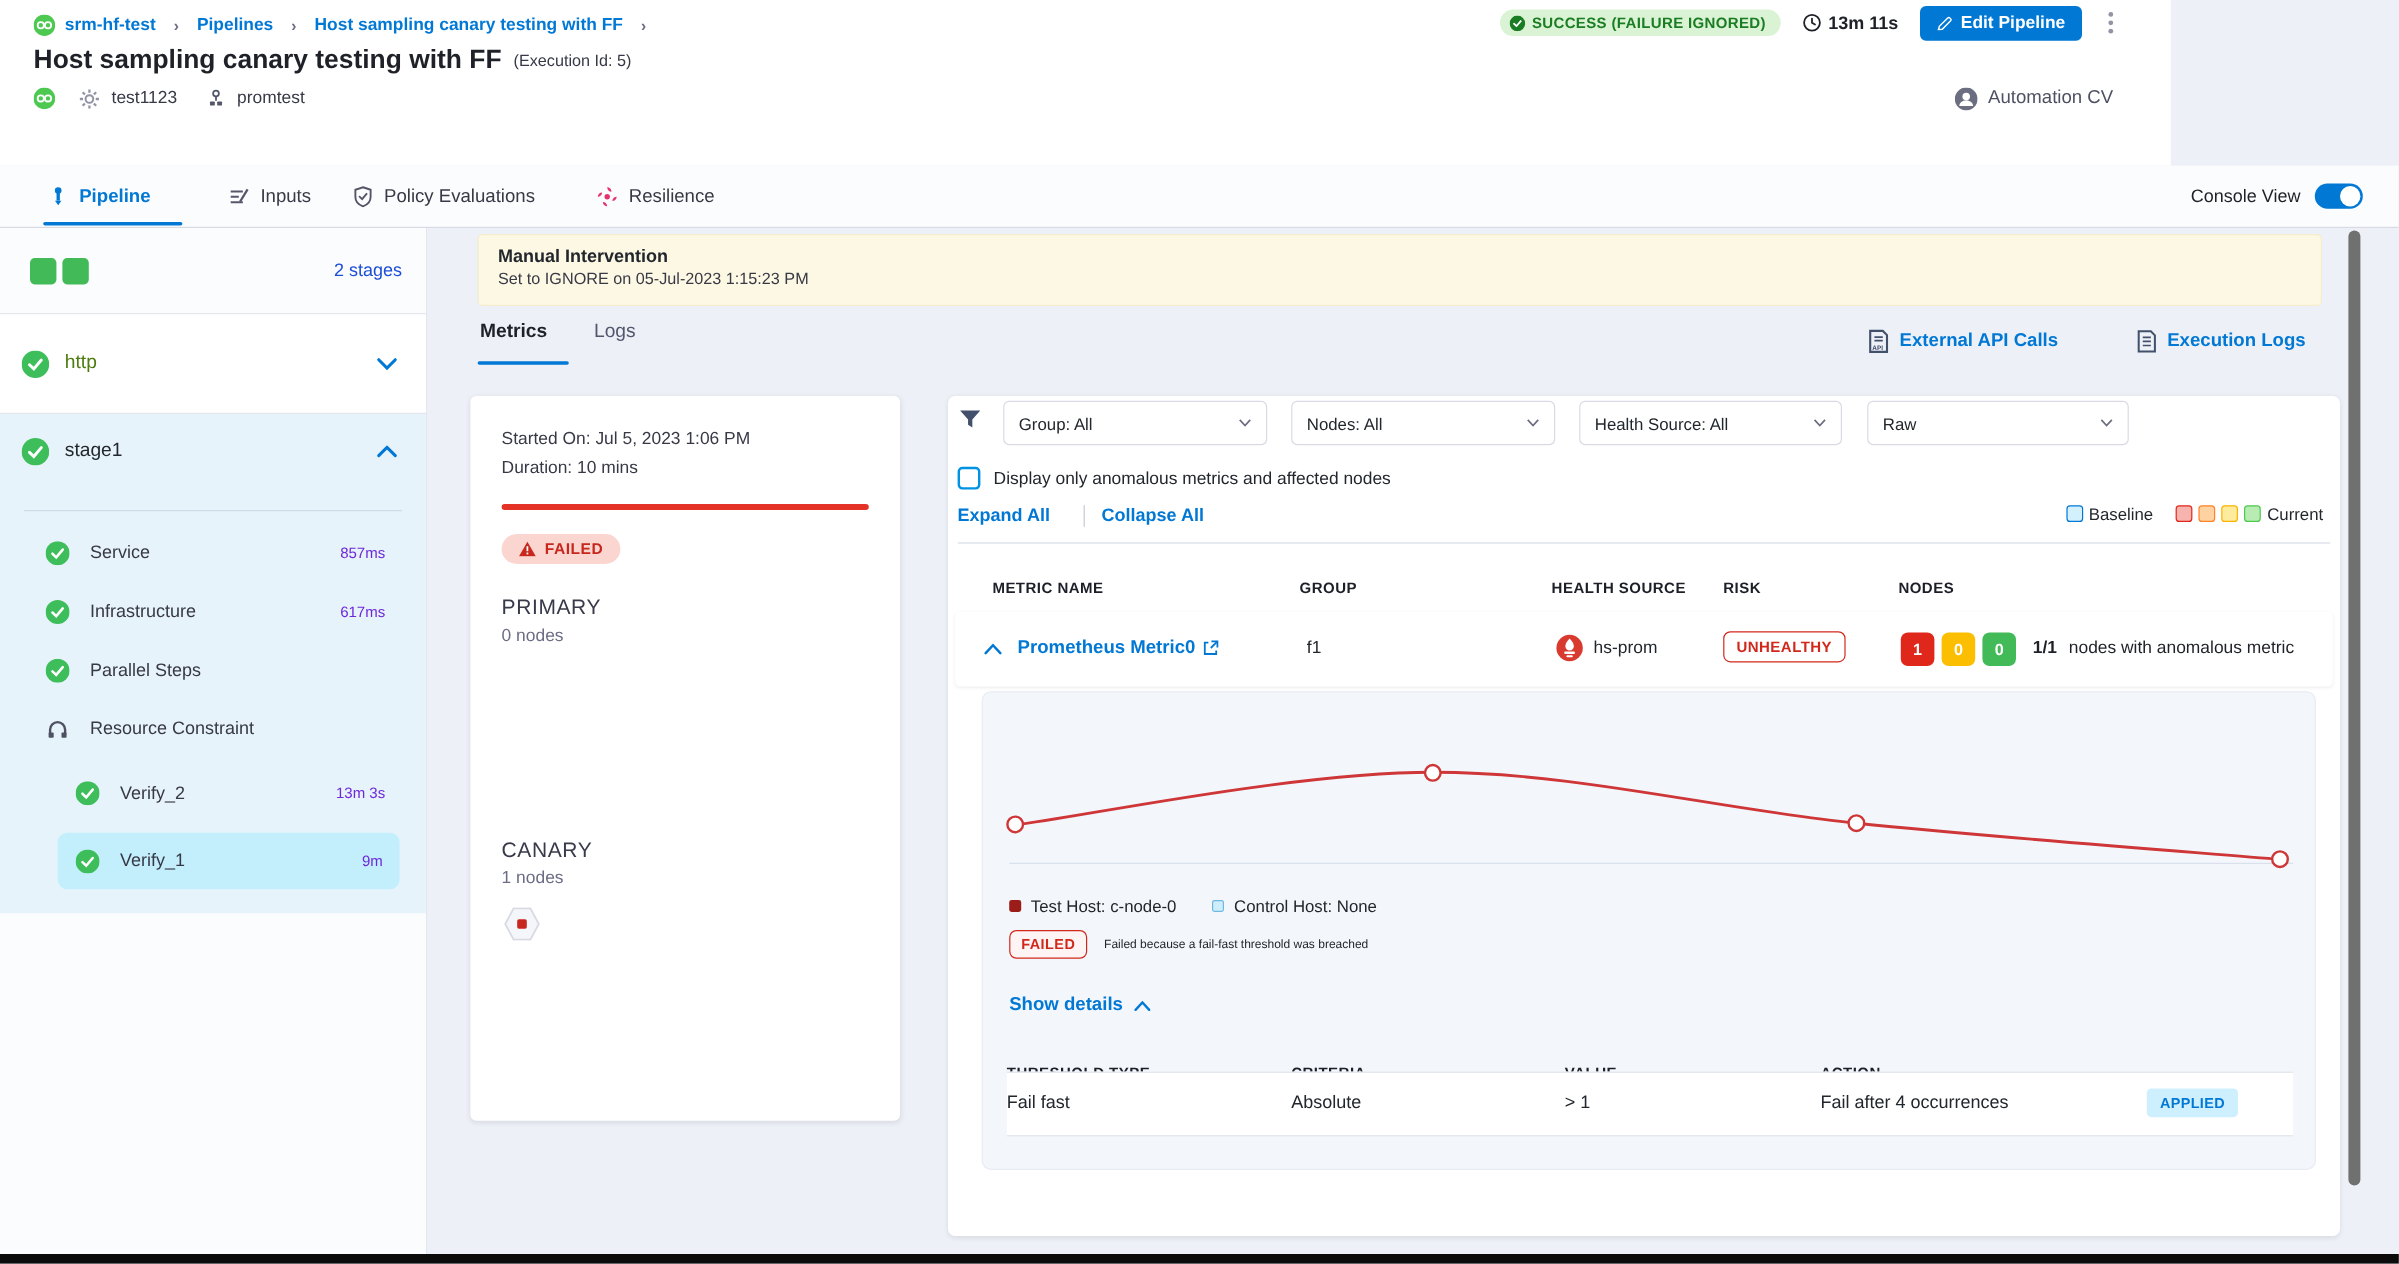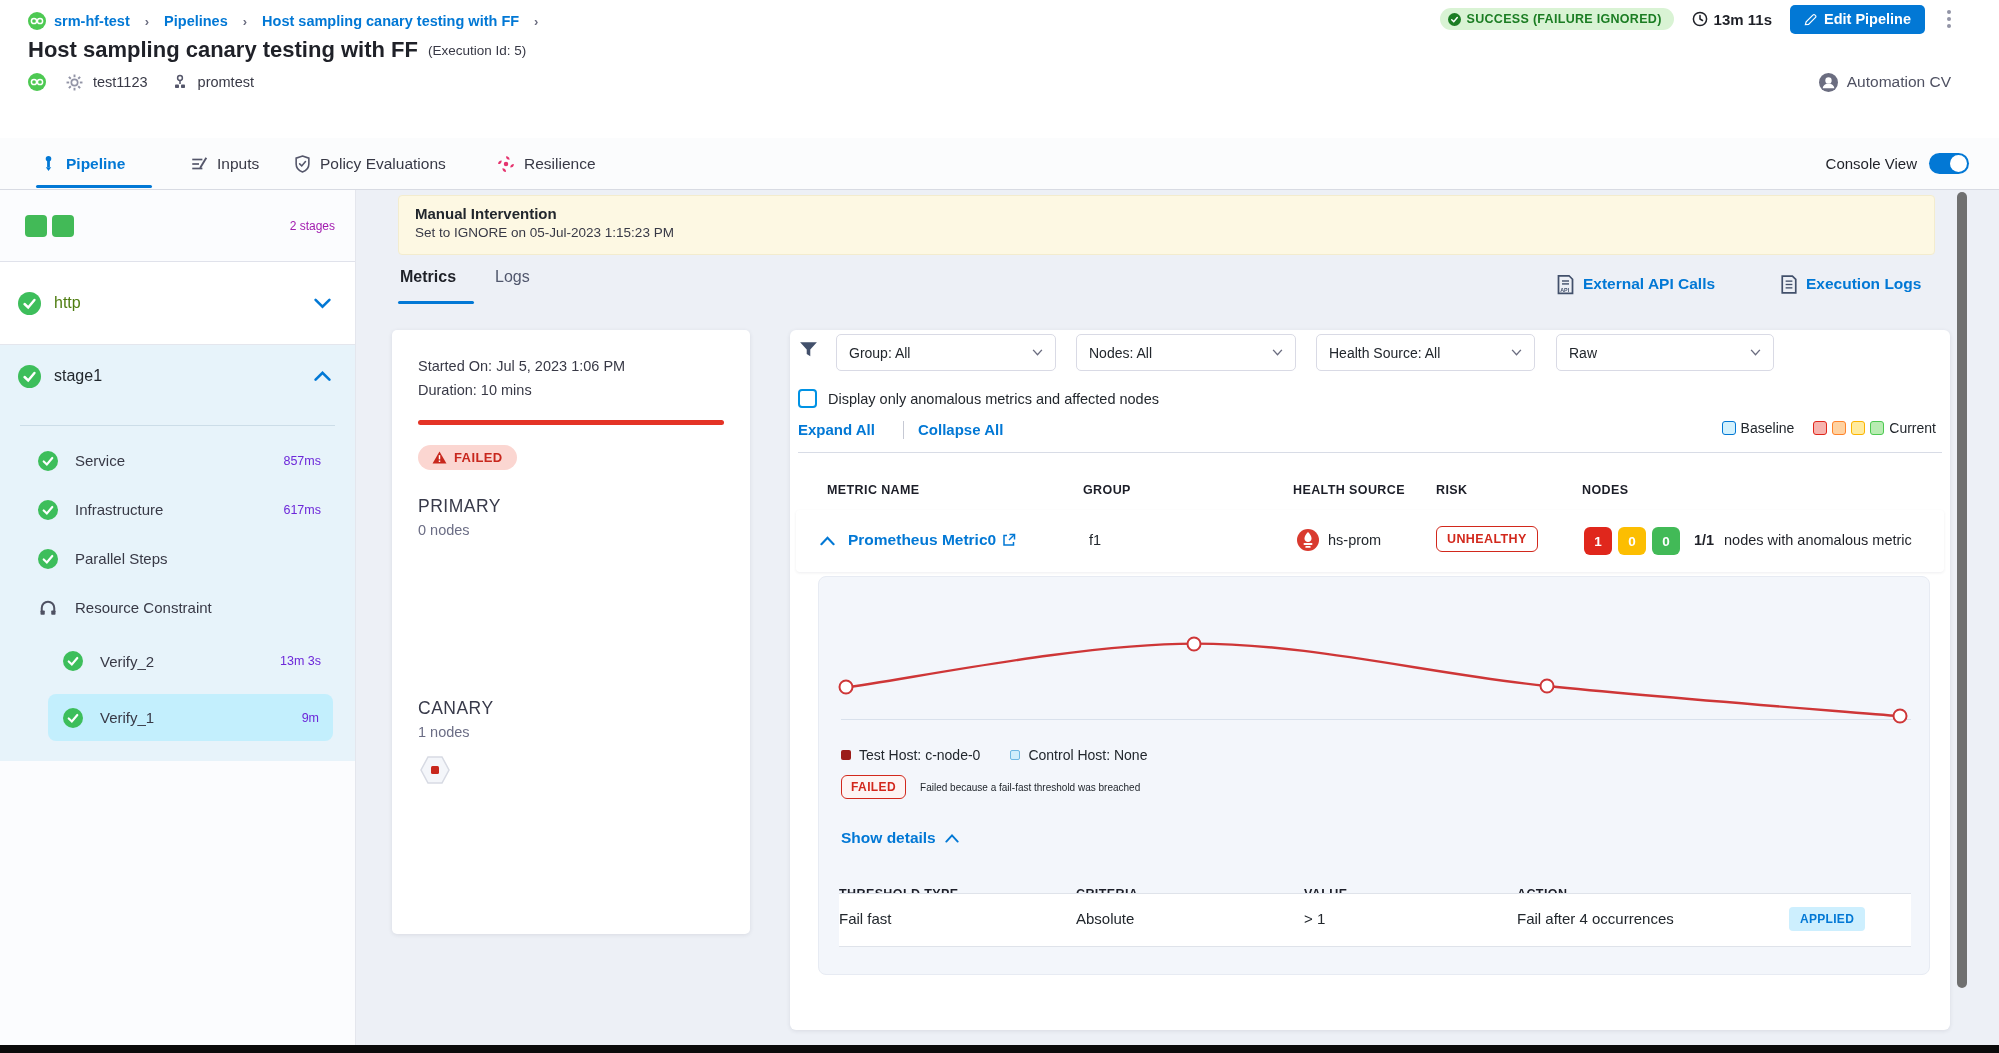--- a/index.html
+++ b/index.html
@@ -1,21 +1,21 @@
 <!DOCTYPE html>
 <html><head>
 <meta charset="utf-8">
 <style>
   html,body{margin:0;padding:0;}
   body{width:1999px;height:1053px;position:relative;background:#edf0f6;
        font-family:"Liberation Sans","DejaVu Sans",sans-serif;color:#1f2128;overflow:hidden;}
   .abs{position:absolute;}
   .flex{display:flex;align-items:center;}
   
-  .hdr{left:0;top:0;width:1999px;height:138px;background:#ffffff;}
+  .hdr{left:0;top:0;width:1769px;height:138px;background:#ffffff;padding-left:40px;}
   .crumb{font-size:14.5px;color:#0278d5;font-weight:bold;text-decoration:none;cursor:pointer;}
   .crumb-sep{color:#6b6d80;font-size:13px;margin:0 7px;font-weight:bold;}
   .title{font-size:22px;font-weight:bold;color:#1f2128;}
   .execid{font-size:13.5px;color:#383946;margin-left:10px;font-weight:normal;}
   .badge-success{background:#d9f3d4;color:#1b7d23;font-size:12.5px;font-weight:bold;
      letter-spacing:.3px;border-radius:11px;padding:4px 12px 4px 8px;display:flex;align-items:center;gap:6px;}
   .btn-primary{background:#0278d5;color:#fff;font-size:14.5px;font-weight:bold;border:none;
      border-radius:5px;height:29px;padding:0 14px;display:flex;align-items:center;gap:7px;cursor:pointer;}
   .kebab{display:flex;flex-direction:column;gap:3px;cursor:pointer;padding:4px;}
   .kebab i{width:4px;height:4px;border-radius:50%;background:#9294a6;}
@@ -206,21 +206,21 @@
     <span class="toggle">
         <i></i>
       </span>
   </div>
 </div>
 
 <div class="abs sidebar">
   <div class="abs flex" style="left:0;top:0;width:355px;height:72px;border-bottom:1px solid #e0e2eb;box-sizing:border-box;">
     <span class="sq" style="margin-left:25px;"></span>
     <span class="sq" style="margin-left:5px;"></span>
-    <span style="margin-left:auto;margin-right:20px;font-size:12px;color:#a21caf;">2 stages</span>
+    <span style="margin-left:auto;margin-right:20px;font-size:15px;color:#1d4ed8;">2 stages</span>
   </div>
 
   <div class="abs flex" style="left:0;top:72px;width:355px;height:83px;background:#fff;border-bottom:1px solid #e4e6ed;box-sizing:border-box;">
     <svg width="23" height="23" viewBox="0 0 14 14" style="margin-left:18px;">
         <circle cx="7" cy="7" r="7" fill="#3dbe5b"></circle>
         <path d="M4 7.3 L6.2 9.4 L10 4.9" stroke="#fff" stroke-width="1.5" fill="none" stroke-linecap="round"></path>
       </svg>
     <span style="margin-left:13px;font-size:16px;color:#4d7c0f;">http</span>
     <svg width="17" height="11" viewBox="0 0 16 10" style="margin-left:auto;margin-right:24px;">
         <path d="M1.5 1.5 L8 8 L14.5 1.5" fill="none" stroke="#0278d5" stroke-width="2.4" stroke-linecap="round"></path>

